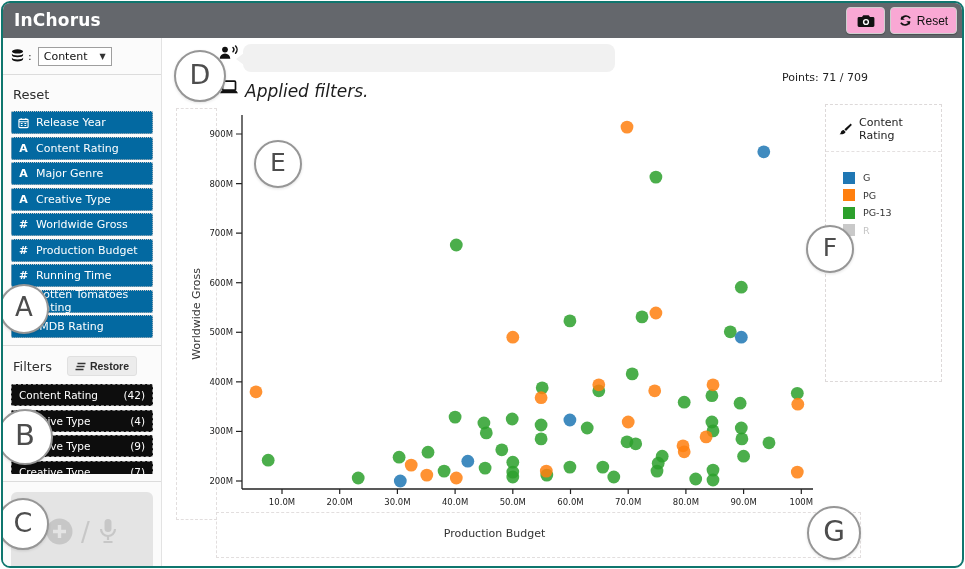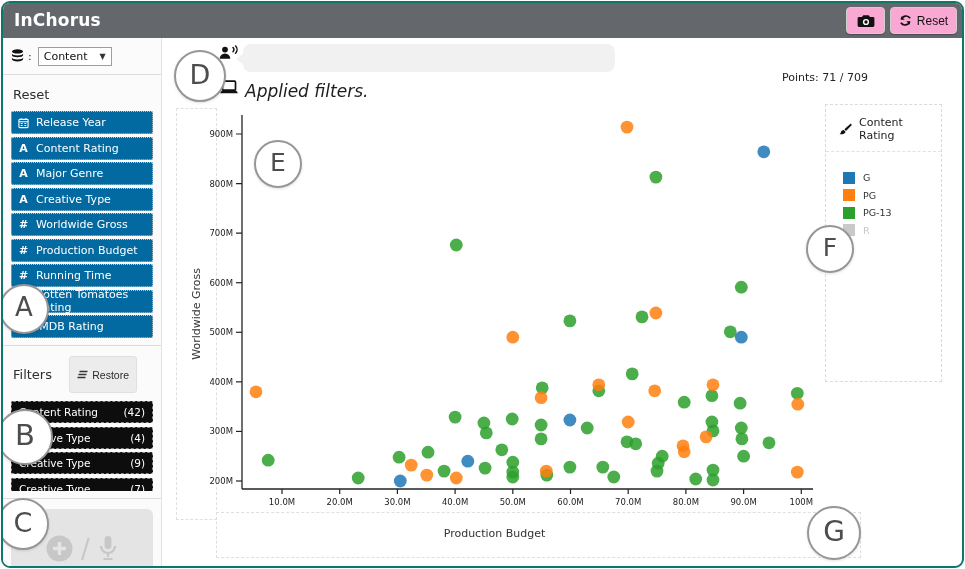--- a/index.html
+++ b/index.html
@@ -15,21 +15,21 @@
   .sidebar{position:absolute;left:0;top:35px;bottom:0;width:159px;background:#fbfbfb;border-right:1px solid #e3e3e3;box-sizing:border-box;padding:7px 8px 0 8px;}
   .dataset-row{display:flex;align-items:center;gap:4px;height:22px;}
   .dataset-colon{font-size:11px;color:#222;margin-right:2px;}
   .select{display:flex;align-items:center;justify-content:space-between;width:74px;height:19px;border:1px solid #9f9f9f;background:#fff;font-size:11px;color:#111;padding:0 5px;box-sizing:border-box;cursor:pointer;}
   .caret{font-size:8px;color:#333;}
   .sb-divider{border:none;border-top:1px solid #dcdcdc;margin:7px -8px 0 -8px;}
   .section-title{font-size:13px;color:#2e2e2e;margin:12px 0 9px 2px;}
   .field-item{display:flex;align-items:center;gap:7px;height:23px;margin-bottom:2.5px;background:#0369a1;border:1px dotted #c2c2c2;border-radius:2px;color:#fff;font-size:11px;padding:0 6px;box-sizing:border-box;cursor:pointer;}
   .field-glyph{width:11px;text-align:center;font-weight:bold;font-size:11px;flex:none;}
   .filters-head{display:flex;align-items:center;justify-content:space-between;margin:10px 16px 8px 2px;}
-  .restore-btn{display:flex;align-items:center;gap:4px;height:37px;background:#ececec;border:1px solid #e0e0e0;border-radius:3px;font-size:10.5px;color:#2b2b2b;padding:0 7px;cursor:pointer;}
+  .restore-btn{display:flex;align-items:center;gap:4px;height:20px;background:#ececec;border:1px solid #e0e0e0;border-radius:3px;font-size:10.5px;color:#2b2b2b;padding:0 7px;cursor:pointer;font-weight:bold;}
   .filters-list{max-height:90px;overflow:hidden;}
   .filter-chip{display:flex;align-items:center;justify-content:space-between;height:22px;margin-bottom:3.5px;background:#0d0d0d;border:1px dashed #8b8b8b;border-radius:2px;color:#fff;font-size:10.5px;padding:0 7px;box-sizing:border-box;cursor:pointer;}
   .add-box{margin-top:10px;height:79px;background:#e4e4e4;border-radius:6px;display:flex;align-items:center;justify-content:center;gap:8px;color:#c7c7c7;font-size:26px;}
   
   .abs{position:absolute;}
   .speech-bubble{left:240px;top:41px;width:372px;height:28px;background:#f1f1f1;border-radius:8px;}
   .bubble-tail{position:absolute;left:-7px;top:9px;width:0;height:0;border-top:6px solid transparent;border-bottom:6px solid transparent;border-right:8px solid #f1f1f1;}
   .applied-text{left:242px;top:78px;font-size:17px;font-style:italic;color:#1c1c1c;}
   .points-label{left:745px;top:68px;width:120px;text-align:right;font-size:11px;color:#222;}
   .drop-zone{border:1px dashed #e2dede;box-sizing:border-box;}

